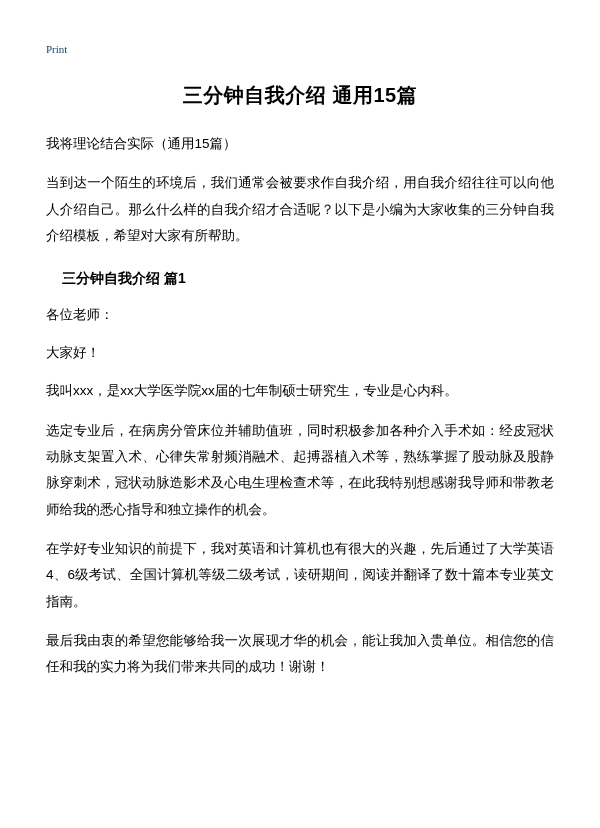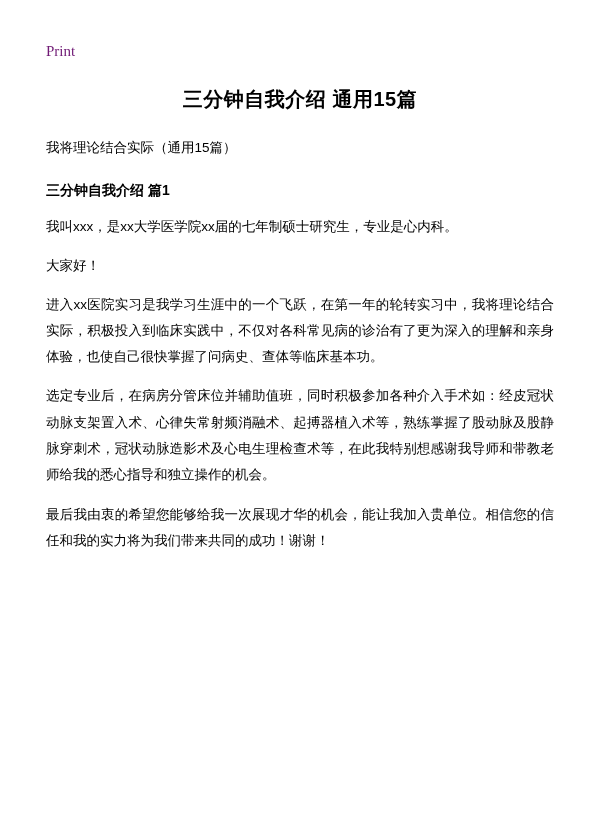--- a/index.html
+++ b/index.html
@@ -16,23 +16,23 @@
   }
   .page {
     width: 600px;
     height: 828px;
     box-sizing: border-box;
     padding: 44px 46px 0 46px;
     position: relative;
   }
   .print-label {
     font-family: "Liberation Serif", serif;
-    font-size: 15px;
+    font-size: 11px;
     line-height: 1;
-    color: #701a75;
+    color: #0c4a6e;
     margin: 0 0 26px 0;
   }
   .doc-title {
     text-align: center;
     font-size: 20px;
     font-weight: bold;
     letter-spacing: 0.5px;
     margin: 12px 0 22px 0;
     line-height: 1.4;
   }
@@ -40,39 +40,41 @@
     font-size: 13.5px;
     line-height: 1.95;
     margin: 0 0 13px 0;
     text-align: justify;
     text-justify: inter-ideograph;
   }
   .section-head {
     font-size: 14px;
     font-weight: bold;
     line-height: 1.9;
-    margin: 16px 0 10px 0;
+    margin: 16px 0 10px 16px;
   }
   .short {
     margin-bottom: 12px;
   }
 </style>
 </head>
 <body>
 
 <div class="page">
 
   <div class="print-label">Print</div>
 
   <h1 class="doc-title">三分钟自我介绍 通用15篇</h1>
 
   <div>
     <p class="para">我将理论结合实际（通用15篇）</p>
+    <p class="para">当到达一个陌生的环境后，我们通常会被要求作自我介绍，用自我介绍往往可以向他人介绍自己。那么什么样的自我介绍才合适呢？以下是小编为大家收集的三分钟自我介绍模板，希望对大家有所帮助。</p>
     <h2 class="section-head">三分钟自我介绍 篇1</h2>
+    <p class="para short">各位老师：</p>
+    <p class="para short">大家好！</p>
     <p class="para">我叫xxx，是xx大学医学院xx届的七年制硕士研究生，专业是心内科。</p>
-    <p class="para short">大家好！</p>
-    <p class="para">进入xx医院实习是我学习生涯中的一个飞跃，在第一年的轮转实习中，我将理论结合实际，积极投入到临床实践中，不仅对各科常见病的诊治有了更为深入的理解和亲身体验，也使自己很快掌握了问病史、查体等临床基本功。</p>
     <p class="para">选定专业后，在病房分管床位并辅助值班，同时积极参加各种介入手术如：经皮冠状动脉支架置入术、心律失常射频消融术、起搏器植入术等，熟练掌握了股动脉及股静脉穿刺术，冠状动脉造影术及心电生理检查术等，在此我特别想感谢我导师和带教老师给我的悉心指导和独立操作的机会。</p>
+    <p class="para">在学好专业知识的前提下，我对英语和计算机也有很大的兴趣，先后通过了大学英语4、6级考试、全国计算机等级二级考试，读研期间，阅读并翻译了数十篇本专业英文指南。</p>
     <p class="para">最后我由衷的希望您能够给我一次展现才华的机会，能让我加入贵单位。相信您的信任和我的实力将为我们带来共同的成功！谢谢！</p>
 
   </div>
 
 </div>
 
 </body></html>

